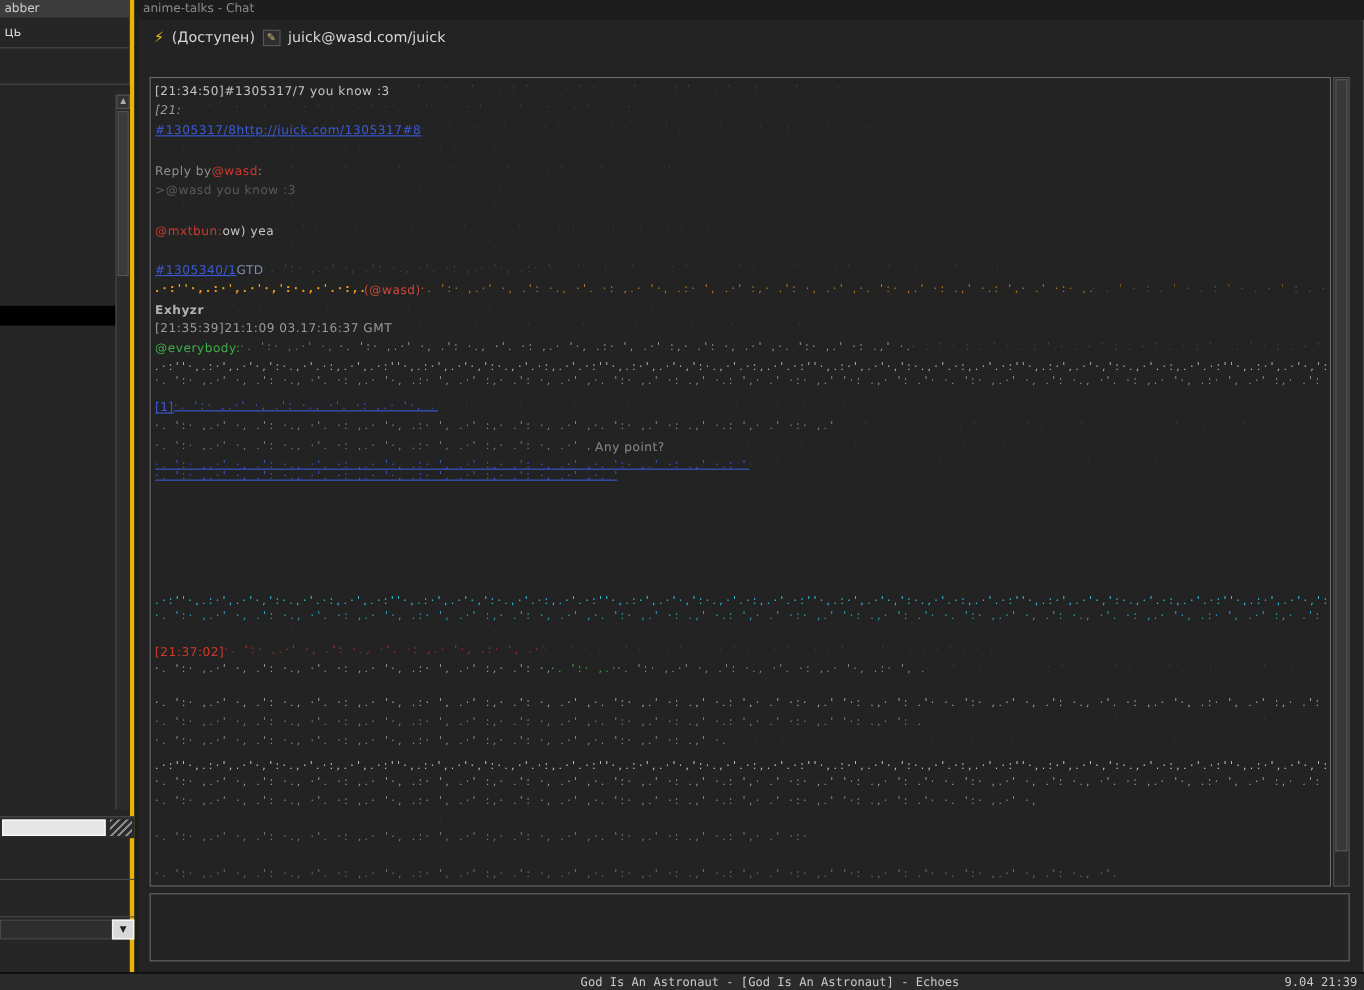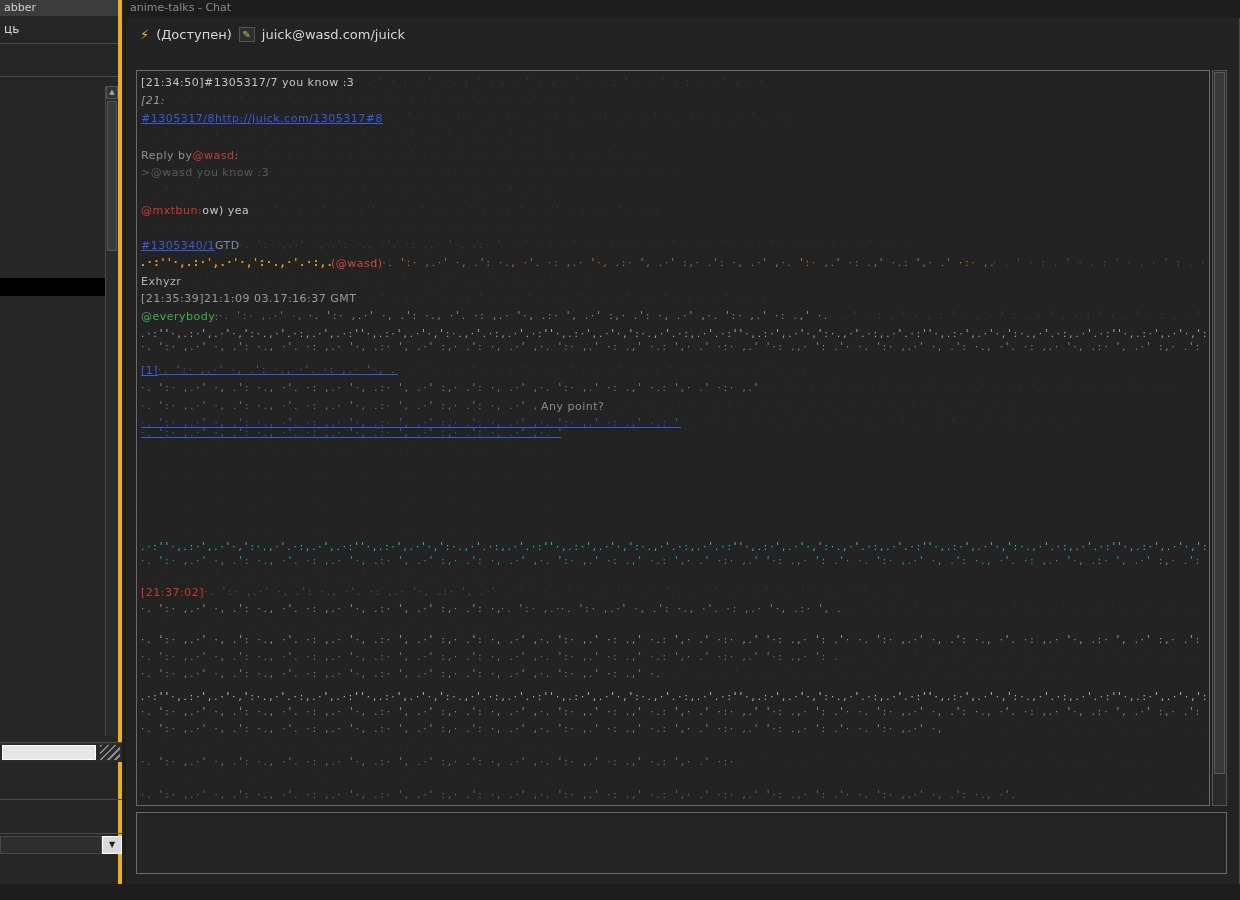--- a/index.html
+++ b/index.html
@@ -109,21 +109,21 @@
         <div class="chat-line" style="top: 23px;"><span style="color: rgb(154, 154, 154); font-style: italic;">[21:</span><span class="noise" style="color: rgb(54, 54, 54);">·      .   '      ·   :      .    '    ·      .    :     '   ·      .      ·   '     :      .     ·     '      .    ·      :     '     ·      .      '    ·     :      .     ·      '     .    ·     :</span></div>
         <div class="chat-line" style="top: 41px;"><span class="link" style="color: rgb(59, 91, 214);">#1305317/8 </span><span class="link" style="color: rgb(59, 91, 214);">http://juick.com/1305317#8</span><span class="noise" style="color: rgb(54, 54, 70);">·      .   '      ·   :      .    '    ·      .    :     '   ·      .      ·   '     :      .     ·     '      .    ·      :     '     ·      .      '    ·     :      .     ·      '     .    ·     :</span></div>
         <div class="chat-line" style="top: 60px;"><span class="noise" style="color: rgb(52, 52, 52);">·      .   '      ·   :      .    '    ·      .    :     '   ·      .      ·   '     :      .     ·     '      .    ·      :     '     ·      .      '    ·     :      .     ·      '     .    ·     :</span></div>
         <div class="chat-line" style="top: 78px;"><span style="color: rgb(143, 143, 143);">Reply by </span><span style="color: rgb(207, 58, 46);">@wasd</span><span style="color: rgb(143, 143, 143);">:</span><span class="noise" style="color: rgb(52, 52, 52);">·      .   '      ·   :      .    '    ·      .    :     '   ·      .      ·   '     :      .     ·     '      .    ·      :     '     ·      .      '    ·     :      .     ·      '     .    ·     :</span></div>
         <div class="chat-line" style="top: 95px;"><span style="color: rgb(90, 90, 90);">&gt;@wasd you know :3</span><span class="noise" style="color: rgb(48, 48, 48);">·      .   '      ·   :      .    '    ·      .    :     '   ·      .      ·   '     :      .     ·     '      .    ·      :     '     ·      .      '    ·     :      .     ·      '     .    ·     :</span></div>
         <div class="chat-line" style="top: 114px;"><span class="noise" style="color: rgb(50, 50, 50);">·      .   '      ·   :      .    '    ·      .    :     '   ·      .      ·   '     :      .     ·     '      .    ·      :     '     ·      .      '    ·     :      .     ·      '     .    ·     :</span></div>
         <div class="chat-line" style="top: 133px;"><span style="color: rgb(207, 58, 46);">@mxtbun: </span><span style="color: rgb(198, 198, 198);">ow) yea</span><span class="noise" style="color: rgb(54, 54, 54);">·      .   '      ·   :      .    '    ·      .    :     '   ·      .      ·   '     :      .     ·     '      .    ·      :     '     ·      .      '    ·     :      .     ·      '     .    ·     :</span></div>
         <div class="chat-line" style="top: 151px;"><span class="noise" style="color: rgb(48, 48, 48);">·      .   '      ·   :      .    '    ·      .    :     '   ·      .      ·   '     :      .     ·     '      .    ·      :     '     ·      .      '    ·     :      .     ·      '     .    ·     :</span></div>
         <div class="chat-line" style="top: 168px;"><span class="link" style="color: rgb(59, 91, 214);">#1305340/1 </span><span style="color: rgb(126, 142, 166);">GTD</span><span class="seg-w noise" style="color: rgb(58, 68, 88); width: 260px;">·. ':· ,.·' ·, .': ·., ·'. ·: ,.· '·, .:· ', .·' :,· .': ·, .·' ,·. ':· ,.' ·: .,' ·.: ',· .' ·:· ,.' '·: .,· ': .'· ·. ':· ,.·' ·, .': ·., ·'. ·: ,.· '·, .:· ', .·' :,· .': ·, .· ':, ·.' :·, .·' ,·.</span><span class="noise" style="color: rgb(48, 52, 60);">·      .   '      ·   :      .    '    ·      .    :     '   ·      .      ·   '     :      .     ·     '      .    ·      :     '     ·      .      '    ·     :      .     ·      '     .    ·     :</span></div>
         <div class="chat-line" style="top: 186px;"><span class="seg-w noise b" style="color: rgb(239, 154, 28); width: 190px;">.·:''·,.:·',.·'·,':·.,·'.·:,.·',.·:''·,.:·',.·'·,':·.,·'.·:,.·'.·:''·,.:·',.·'·,':·.,·'.·:,.·'.·:''·,.:·',.·'·,':·.,·'.·:,.·'.·:''·,.:·',.·'·,':·.,·'.·:,.·'.·:''·,.:·',.·'·,':·.,·'</span><span style="color: rgb(208, 72, 58);">(@wasd)</span><span class="seg-w noise" style="color: rgb(192, 124, 28); width: 610px;">·. ':· ,.·' ·, .': ·., ·'. ·: ,.· '·, .:· ', .·' :,· .': ·, .·' ,·. ':· ,.' ·: .,' ·.: ',· .' ·:· ,.' '·: .,· ': .'· ·. ':· ,.·' ·, .': ·., ·'. ·: ,.· '·, .:· ', .·' :,· .': ·, .· ':, ·.' :·, .·' ,·.</span><span class="noise" style="color: rgb(124, 84, 16);">·      .   '      ·   :      .    '    ·      .    :     '   ·      .      ·   '     :      .     ·     '      .    ·      :     '     ·      .      '    ·     :      .     ·      '     .    ·     :</span></div>
-        <div class="chat-line" style="top: 204px;"><span style="color: rgb(178, 178, 178);">Exhyzr</span><span class="noise" style="color: rgb(50, 50, 50);">·      .   '      ·   :      .    '    ·      .    :     '   ·      .      ·   '     :      .     ·     '      .    ·      :     '     ·      .      '    ·     :      .     ·      '     .    ·     :</span></div>
+        <div class="chat-line" style="top: 204px;"><span style="color: rgb(178, 178, 178); font-weight: bold;">Exhyzr</span><span class="noise" style="color: rgb(50, 50, 50);">·      .   '      ·   :      .    '    ·      .    :     '   ·      .      ·   '     :      .     ·     '      .    ·      :     '     ·      .      '    ·     :      .     ·      '     .    ·     :</span></div>
         <div class="chat-line" style="top: 221px;"><span style="color: rgb(154, 154, 154);">[21:35:39]21:1:09 03.17:16:37 GMT</span><span class="noise" style="color: rgb(52, 52, 52);">·      .   '      ·   :      .    '    ·      .    :     '   ·      .      ·   '     :      .     ·     '      .    ·      :     '     ·      .      '    ·     :      .     ·      '     .    ·     :</span></div>
         <div class="chat-line" style="top: 239px;"><span style="color: rgb(63, 174, 74);">@everybody: </span><span class="seg-w noise" style="color: rgb(90, 138, 74); width: 90px;">·. ':· ,.·' ·, .': ·., ·'. ·: ,.· '·, .:· ', .·' :,· .': ·, .·' ,·. ':· ,.' ·: .,' ·.: ',· .' ·:· ,.' '·: .,· ': .'· ·. ':· ,.·' ·, .': ·., ·'. ·: ,.· '·, .:· ', .·' :,· .': ·, .· ':, ·.' :·, .·' ,·.</span><span class="seg-w noise" style="color: rgb(154, 154, 154); width: 520px;">·. ':· ,.·' ·, .': ·., ·'. ·: ,.· '·, .:· ', .·' :,· .': ·, .·' ,·. ':· ,.' ·: .,' ·.: ',· .' ·:· ,.' '·: .,· ': .'· ·. ':· ,.·' ·, .': ·., ·'. ·: ,.· '·, .:· ', .·' :,· .': ·, .· ':, ·.' :·, .·' ,·.</span><span class="noise" style="color: rgb(66, 66, 66);">·      .   '      ·   :      .    '    ·      .    :     '   ·      .      ·   '     :      .     ·     '      .    ·      :     '     ·      .      '    ·     :      .     ·      '     .    ·     :</span></div>
         <div class="chat-line" style="top: 257px;"><span class="noise" style="color: rgb(180, 180, 180);">.·:''·,.:·',.·'·,':·.,·'.·:,.·',.·:''·,.:·',.·'·,':·.,·'.·:,.·'.·:''·,.:·',.·'·,':·.,·'.·:,.·'.·:''·,.:·',.·'·,':·.,·'.·:,.·'.·:''·,.:·',.·'·,':·.,·'.·:,.·'.·:''·,.:·',.·'·,':·.,·'</span></div>
         <div class="chat-line" style="top: 270px;"><span class="noise" style="color: rgb(142, 142, 142);">·. ':· ,.·' ·, .': ·., ·'. ·: ,.· '·, .:· ', .·' :,· .': ·, .·' ,·. ':· ,.' ·: .,' ·.: ',· .' ·:· ,.' '·: .,· ': .'· ·. ':· ,.·' ·, .': ·., ·'. ·: ,.· '·, .:· ', .·' :,· .': ·, .· ':, ·.' :·, .·' ,·.</span></div>
         <div class="chat-line" style="top: 293px;"><span class="link" style="color: rgb(59, 91, 214);">[1] </span><span class="seg-w noise link" style="color: rgb(59, 91, 214); width: 240px;">·. ':· ,.·' ·, .': ·., ·'. ·: ,.· '·, .:· ', .·' :,· .': ·, .·' ,·. ':· ,.' ·: .,' ·.: ',· .' ·:· ,.' '·: .,· ': .'· ·. ':· ,.·' ·, .': ·., ·'. ·: ,.· '·, .:· ', .·' :,· .': ·, .· ':, ·.' :·, .·' ,·.</span><span class="noise" style="color: rgb(52, 52, 52);">·      .   '      ·   :      .    '    ·      .    :     '   ·      .      ·   '     :      .     ·     '      .    ·      :     '     ·      .      '    ·     :      .     ·      '     .    ·     :</span></div>
         <div class="chat-line" style="top: 311px;"><span class="seg-w noise" style="color: rgb(134, 134, 134); width: 620px;">·. ':· ,.·' ·, .': ·., ·'. ·: ,.· '·, .:· ', .·' :,· .': ·, .·' ,·. ':· ,.' ·: .,' ·.: ',· .' ·:· ,.' '·: .,· ': .'· ·. ':· ,.·' ·, .': ·., ·'. ·: ,.· '·, .:· ', .·' :,· .': ·, .· ':, ·.' :·, .·' ,·.</span><span class="noise" style="color: rgb(52, 52, 52);">·      .   '      ·   :      .    '    ·      .    :     '   ·      .      ·   '     :      .     ·     '      .    ·      :     '     ·      .      '    ·     :      .     ·      '     .    ·     :</span></div>
         <div class="chat-line" style="top: 329px;"><span class="seg-w noise" style="color: rgb(122, 122, 122); width: 400px;">·. ':· ,.·' ·, .': ·., ·'. ·: ,.· '·, .:· ', .·' :,· .': ·, .·' ,·. ':· ,.' ·: .,' ·.: ',· .' ·:· ,.' '·: .,· ': .'· ·. ':· ,.·' ·, .': ·., ·'. ·: ,.· '·, .:· ', .·' :,· .': ·, .· ':, ·.' :·, .·' ,·.</span><span style="color: rgb(138, 138, 138);"> Any point?</span><span class="noise" style="color: rgb(50, 50, 50);">·      .   '      ·   :      .    '    ·      .    :     '   ·      .      ·   '     :      .     ·     '      .    ·      :     '     ·      .      '    ·     :      .     ·      '     .    ·     :</span></div>
         <div class="chat-line" style="top: 346px;"><span class="seg-w noise link" style="color: rgb(59, 91, 214); width: 540px;">·. ':· ,.·' ·, .': ·., ·'. ·: ,.· '·, .:· ', .·' :,· .': ·, .·' ,·. ':· ,.' ·: .,' ·.: ',· .' ·:· ,.' '·: .,· ': .'· ·. ':· ,.·' ·, .': ·., ·'. ·: ,.· '·, .:· ', .·' :,· .': ·, .· ':, ·.' :·, .·' ,·.</span><span class="noise" style="color: rgb(48, 48, 60);">·      .   '      ·   :      .    '    ·      .    :     '   ·      .      ·   '     :      .     ·     '      .    ·      :     '     ·      .      '    ·     :      .     ·      '     .    ·     :</span></div>
         <div class="chat-line" style="top: 356px;"><span class="seg-w noise link" style="color: rgb(59, 91, 214); width: 420px;">·. ':· ,.·' ·, .': ·., ·'. ·: ,.· '·, .:· ', .·' :,· .': ·, .·' ,·. ':· ,.' ·: .,' ·.: ',· .' ·:· ,.' '·: .,· ': .'· ·. ':· ,.·' ·, .': ·., ·'. ·: ,.· '·, .:· ', .·' :,· .': ·, .· ':, ·.' :·, .·' ,·.</span></div>
         <div class="chat-line" style="top: 374px;"><span class="noise" style="color: rgb(46, 46, 46);">·      .   '      ·   :      .    '    ·      .    :     '   ·      .      ·   '     :      .     ·     '      .    ·      :     '     ·      .      '    ·     :      .     ·      '     .    ·     :</span></div>
@@ -150,14 +150,18 @@
 
     <div class="chat-scroll">
       <div class="slider"></div>
     </div>
 
     <div class="input-frame">
       <textarea style=""></textarea>
     </div>
   </div>
 
+  <div class="statusbar">
+    <div class="sb-center">God Is An Astronaut - [God Is An Astronaut] - Echoes</div>
+    <div class="sb-clock">9.04 21:39</div>
+  </div>
 
 </div>
 
 </body></html>

